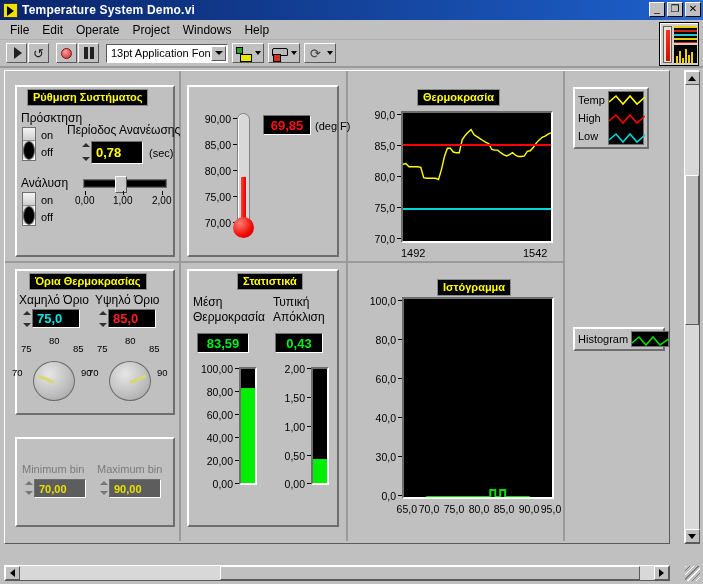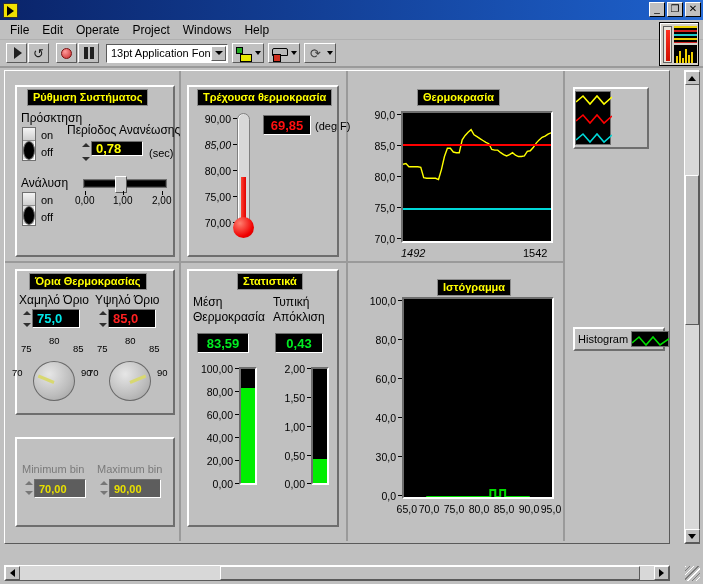--- a/index.html
+++ b/index.html
@@ -293,20 +293,21 @@
   }
   .divline { position:absolute; background:#9a9a9a; }
 </style>
 </head>
 <body>
 
 <div id="app">
 
   <div class="titlebar">
     <div class="title-icon"></div>
+    <div class="title-text">Temperature System Demo.vi</div>
     <div class="win-btns">
       <div class="win-btn">_</div>
       <div class="win-btn">❐</div>
       <div class="win-btn">✕</div>
     </div>
   </div>
 
   <div class="menubar">
     <div class="menu-item">File</div>
     <div class="menu-item">Edit</div>
@@ -391,39 +392,38 @@
       <div class="knob"></div>
     </div>
     <div class="lbl" style="left:36px; top:123px;">on</div>
     <div class="lbl" style="left:36px; top:140px;">off</div>
 
     <div class="lbl" style="left:62px; top:52px; font-size:12px;">Περίοδος Ανανέωσης</div>
     <div class="spinner" style="left:76px; top:72px; height:18px;">
       <i class="up"></i>
         <i class="down"></i>
     </div>
-    <div class="numdisp" style="left:86px; top:70px; width:52px; height:15px;">0,78</div>
+    <div class="numdisp" style="left:86px; top:70px; width:52px; height:23px;">0,78</div>
     <div class="lbl" style="left:144px; top:76px;">(sec)</div>
 
     <div class="hslider" style="left:78px; top:108px; width:84px;">
       <div class="thumb" style="left:31px;"></div>
     </div>
     <div class="tickmark" style="left:80px; top:120px;"></div>
     <div class="tickmark" style="left:118px; top:120px;"></div>
     <div class="tickmark" style="left:157px; top:120px;"></div>
     <div class="tickrow" style="left:70px; top:124px;">0,00</div>
     <div class="tickrow" style="left:108px; top:124px;">1,00</div>
     <div class="tickrow" style="left:147px; top:124px;">2,00</div>
 
     <div class="box" style="left:182px; top:14px; width:152px; height:172px;"></div>
-    <div class="box-title" style="left:192px; top:18px;">Τρέχουσα θερμοκρασία</div>
 
     <div class="axis-lbl" style="left:186px; top:42px; width:40px;">90,00</div>
     <div class="axis-tick" style="left:228px; top:47px;"></div>
-    <div class="axis-lbl" style="left:186px; top:68px; width:40px;font-style:italic;">85,00</div>
+    <div class="axis-lbl" style="left:186px; top:68px; width:40px;">85,00</div>
     <div class="axis-tick" style="left:228px; top:73px;"></div>
     <div class="axis-lbl" style="left:186px; top:94px; width:40px;">80,00</div>
     <div class="axis-tick" style="left:228px; top:99px;"></div>
     <div class="axis-lbl" style="left:186px; top:120px; width:40px;">75,00</div>
     <div class="axis-tick" style="left:228px; top:125px;"></div>
     <div class="axis-lbl" style="left:186px; top:146px; width:40px;">70,00</div>
     <div class="axis-tick" style="left:228px; top:151px;"></div>
 
     <div class="thermo" style="left:232px; top:42px;">
       <div class="tube"></div>
@@ -448,21 +448,21 @@
     <div class="axis-lbl" style="left:350px; top:162px; width:40px;">70,0</div>
     <div class="axis-tick" style="left:392px; top:167px;"></div>
 
     <div class="graph" style="left:396px; top:40px; width:152px; height:132px;">
       <svg id="chart-svg" width="148" height="128" viewBox="0 0 148 128">
           <polyline points="0.00,51.20 2.96,50.56 5.92,53.76 8.88,53.76 11.84,53.76 14.80,53.76 17.76,54.40 20.72,64.64 23.68,65.28 26.64,65.28 29.60,65.28 32.56,65.28 35.52,66.56 38.48,56.32 41.44,43.52 44.40,35.20 47.36,35.20 50.32,39.04 53.28,39.68 56.24,39.68 59.20,26.88 62.16,22.40 65.12,19.20 68.08,16.64 71.04,21.76 74.00,23.68 76.96,25.60 79.92,27.52 82.88,29.44 85.84,30.72 88.80,36.48 91.76,37.12 94.72,37.12 97.68,39.68 100.64,41.60 103.60,42.88 106.56,41.60 109.52,39.68 112.48,42.24 115.44,43.52 118.40,43.52 121.36,42.88 124.32,38.40 127.28,37.76 130.24,34.56 133.20,30.08 136.16,26.88 139.12,24.32 142.08,23.04 145.04,21.12 148.00,19.84" fill="none" stroke="#ffff00" stroke-width="1.4"></polyline>
           <line x1="0" x2="148" y1="32" y2="32" stroke="#ff0000" stroke-width="2"></line>
           <line x1="0" x2="148" y1="96" y2="96" stroke="#00d8d8" stroke-width="2"></line>
         </svg>
     </div>
-    <div class="lbl" style="left:396px; top:176px;font-style:italic;">1492</div>
+    <div class="lbl" style="left:396px; top:176px;">1492</div>
     <div class="lbl" style="left:518px; top:176px;">1542</div>
 
     <div class="box" style="left:10px; top:198px; width:160px; height:146px;"></div>
     <div class="box-title" style="left:24px; top:202px;">Όρια Θερμοκρασίας</div>
 
     <div class="lbl" style="left:14px; top:222px; font-size:12px;">Χαμηλό Όριο</div>
     <div class="spinner" style="left:17px; top:240px; height:16px;">
         <i class="up"></i>
         <i class="down"></i>
       </div>
@@ -573,20 +573,25 @@
 
     <div class="axis-lbl" style="left:386px; top:432px; width:26px; ">65,0</div>
     <div class="axis-lbl" style="left:411px; top:432px; width:26px; text-align:center;">70,0</div>
     <div class="axis-lbl" style="left:436px; top:432px; width:26px; text-align:center;">75,0</div>
     <div class="axis-lbl" style="left:461px; top:432px; width:26px; text-align:center;">80,0</div>
     <div class="axis-lbl" style="left:486px; top:432px; width:26px; text-align:center;">85,0</div>
     <div class="axis-lbl" style="left:511px; top:432px; width:26px; text-align:center;">90,0</div>
     <div class="axis-lbl" style="left:533px; top:432px; width:26px; text-align:center;">95,0</div>
 
     <div class="legend" style="left:568px; top:16px; width:76px; height:62px;">
+      <div class="names">
+        <span>Temp</span>
+        <span>High</span>
+        <span>Low</span>
+      </div>
       <div class="plots" style="width:36px; margin:2px 2px 2px 0;">
         <svg width="36" height="56" viewBox="0 0 36 56">
           <polyline points="0,10 7,4 14,12 21,4 28,12 36,5" fill="none" stroke="#ffff00" stroke-width="1.6"></polyline>
           <polyline points="0,29 7,23 14,31 21,23 28,31 36,24" fill="none" stroke="#ff0000" stroke-width="1.6"></polyline>
           <polyline points="0,48 7,42 14,50 21,42 28,50 36,43" fill="none" stroke="#00d8d8" stroke-width="1.6"></polyline>
         </svg>
       </div>
     </div>
 
     <div class="legend" style="left:568px; top:256px; width:92px; height:24px;">

